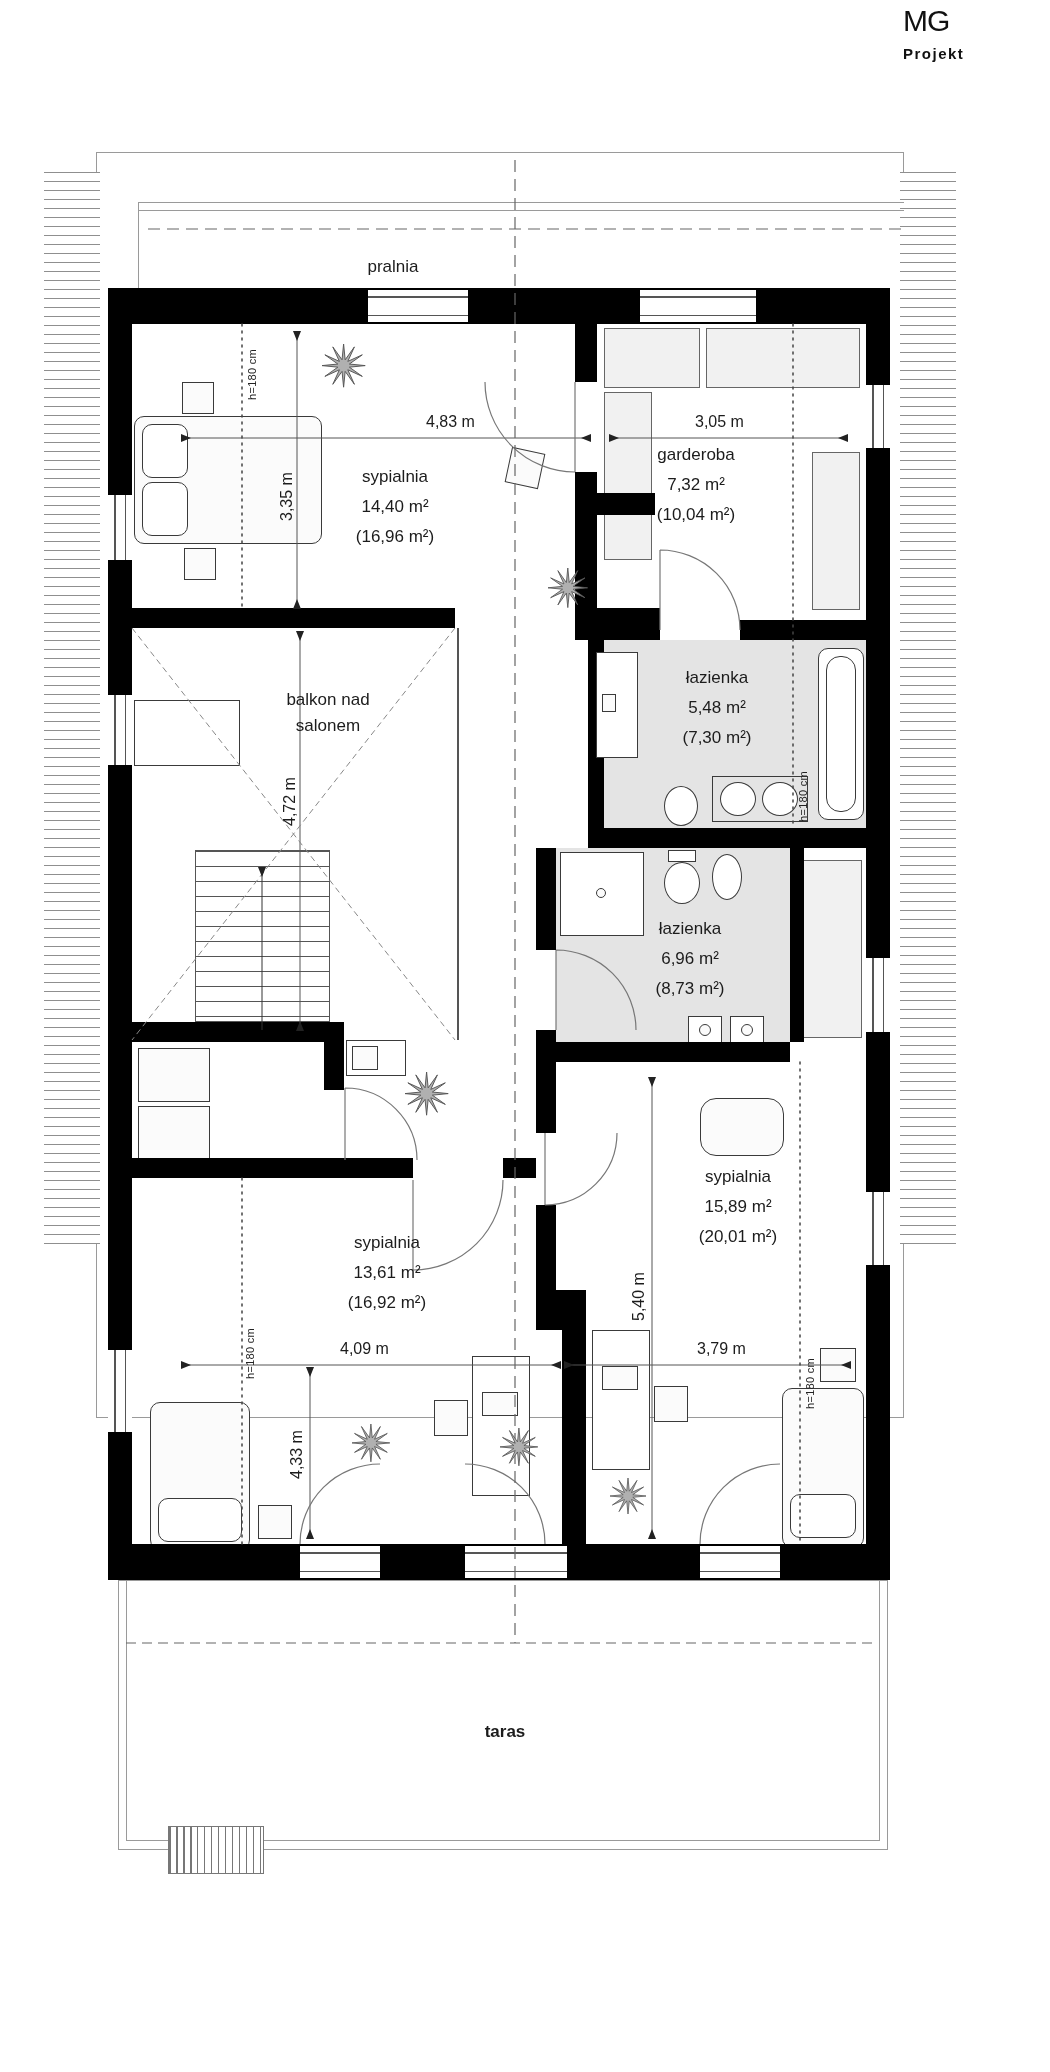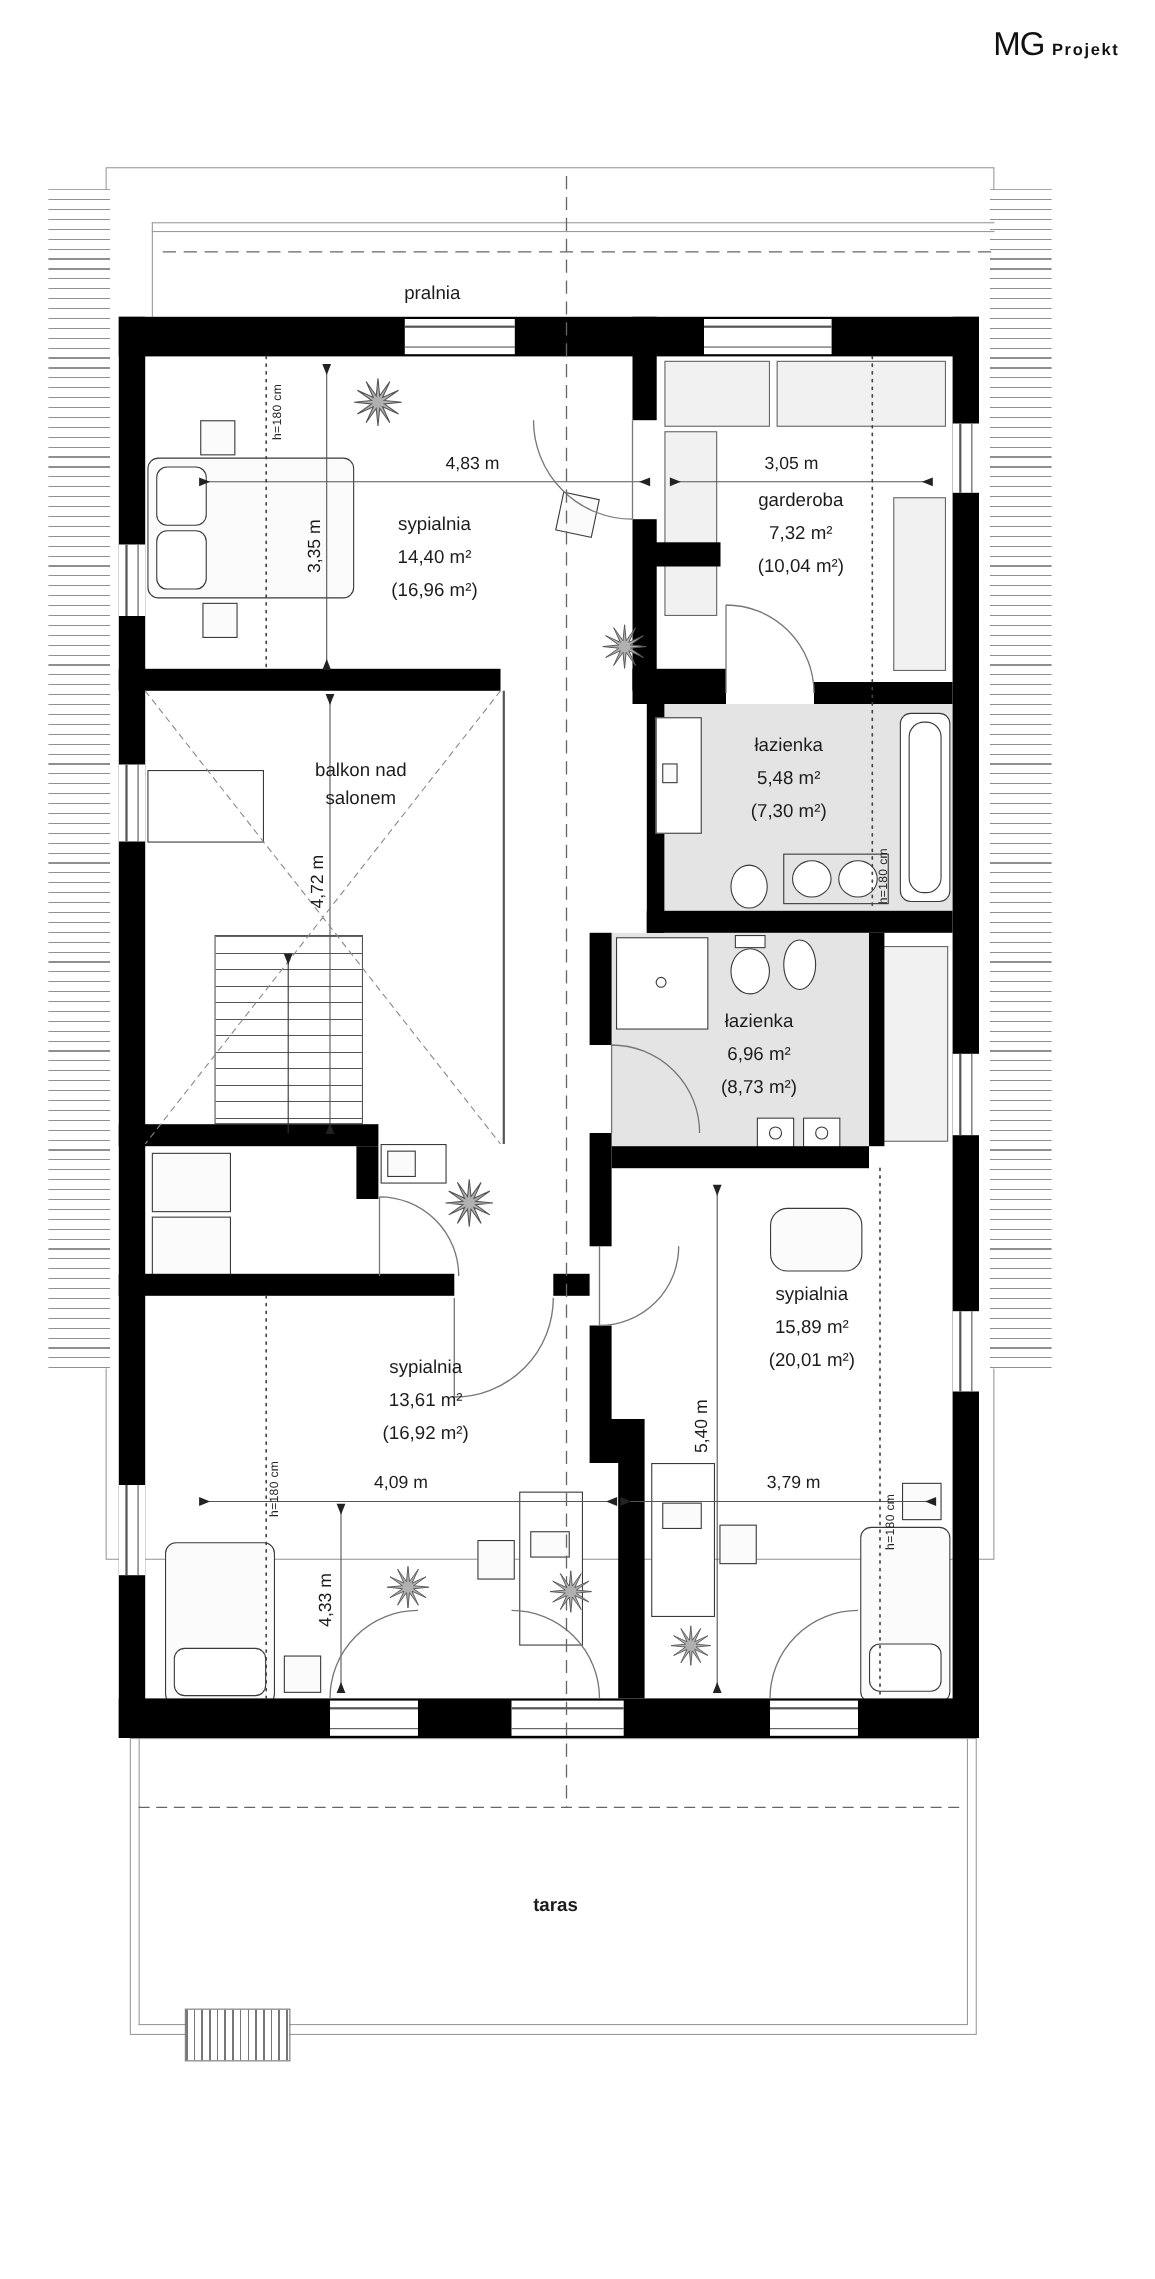--- a/index.html
+++ b/index.html
@@ -30,21 +30,21 @@
   #ovl{position:absolute;left:0;top:0;pointer-events:none;}
   .logo{position:absolute;display:flex;align-items:baseline;gap:7px;}
   .logo .mg{font-size:30px;font-weight:400;letter-spacing:-1px;color:#111;}
   .logo .pj{font-size:15px;font-weight:700;letter-spacing:1.5px;color:#111;}
 </style>
 </head>
 <body>
 
 <div id="plan">
 
-  <div class="logo" style="left:903px;top:24px;">
+  <div class="logo" style="left:903px;top:4px;flex-direction:column;">
     <span class="mg">MG</span>
     <span class="pj">Projekt</span>
   </div>
 
   <div class="thin" style="left:96px;top:152px;width:806px;height:1264px;"></div>
   <div class="hatch" style="left:44px;top:172px;width:56px;height:1072px;"></div>
   <div class="hatch" style="left:900px;top:172px;width:56px;height:1072px;"></div>
 
   <div class="hl" style="left:138px;top:202px;width:766px;"></div>
   <div class="hl" style="left:138px;top:210px;width:766px;"></div>
@@ -210,21 +210,21 @@
   </svg>
 
   <div class="lbl" style="left:313px;top:252px;width:160px;">pralnia</div>
 
   <div class="lbl" style="left:295px;top:462px;width:200px;">
     <div>sypialnia</div>
     <div>14,40 m²</div>
     <div>(16,96 m²)</div>
   </div>
 
-  <div class="lbl" style="left:628px;top:440px;width:200px;">
+  <div class="lbl" style="left:596px;top:440px;width:200px;">
     <div>garderoba</div>
     <div>7,32 m²</div>
     <div>(10,04 m²)</div>
   </div>
 
   <div class="lbl" style="left:617px;top:663px;width:200px;">
     <div>łazienka</div>
     <div>5,48 m²</div>
     <div>(7,30 m²)</div>
   </div>
@@ -249,21 +249,21 @@
   </div>
 
   <div class="lbl" style="left:638px;top:1162px;width:200px;">
     <div>sypialnia</div>
     <div>15,89 m²</div>
     <div>(20,01 m²)</div>
   </div>
 
   <div class="lbl" style="left:425px;top:1717px;width:160px;font-weight:bold;">taras</div>
 
-  <div class="dim" style="left:405px;top:413px;text-align:center;">4,83 m</div>
+  <div class="dim" style="left:426px;top:413px;text-align:center;">4,83 m</div>
   <div class="dim" style="left:695px;top:413px;">3,05 m</div>
   <div class="vrot" style="left:278px;top:521px;">3,35 m</div>
   <div class="vrot" style="left:281px;top:826px;">4,72 m</div>
   <div class="dim" style="left:340px;top:1340px;">4,09 m</div>
   <div class="dim" style="left:697px;top:1340px;">3,79 m</div>
   <div class="vrot" style="left:288px;top:1479px;">4,33 m</div>
   <div class="vrot" style="left:630px;top:1321px;">5,40 m</div>
 
   <div class="vrot h180" style="left:246px;top:400px;">h=180 cm</div>
   <div class="vrot h180" style="left:797px;top:822px;">h=180 cm</div>

